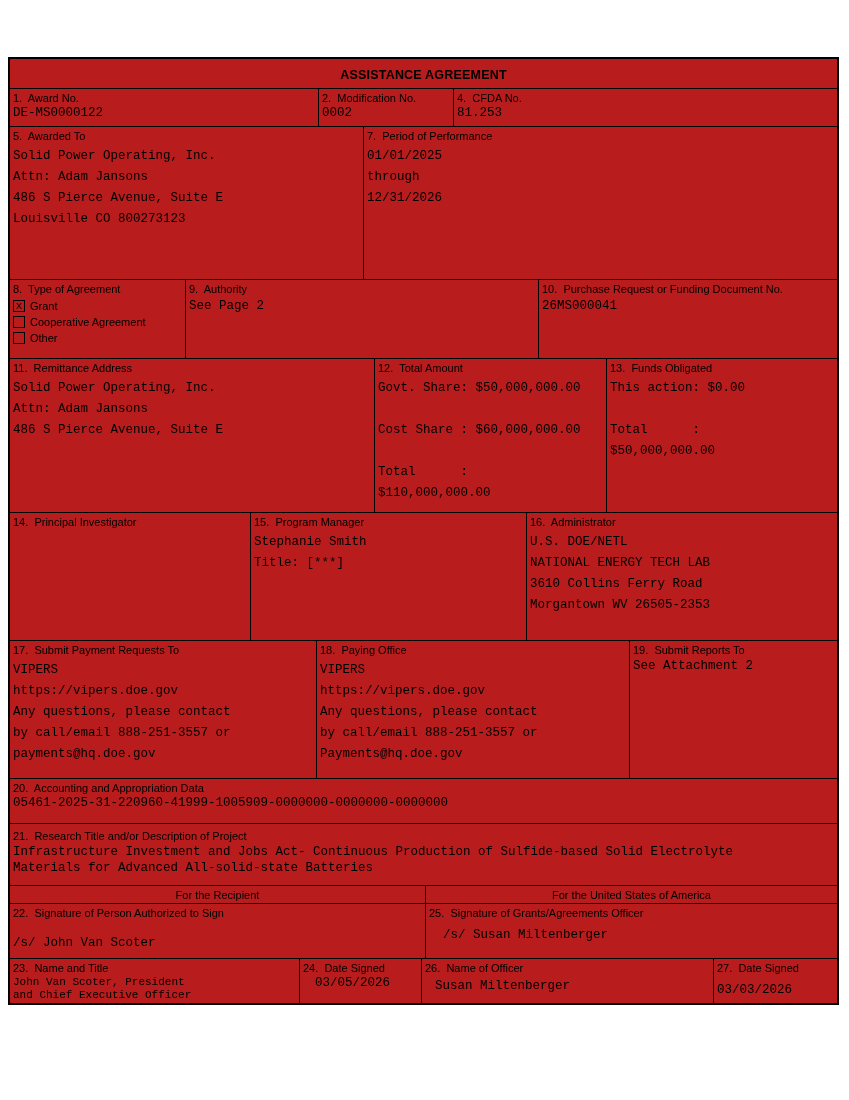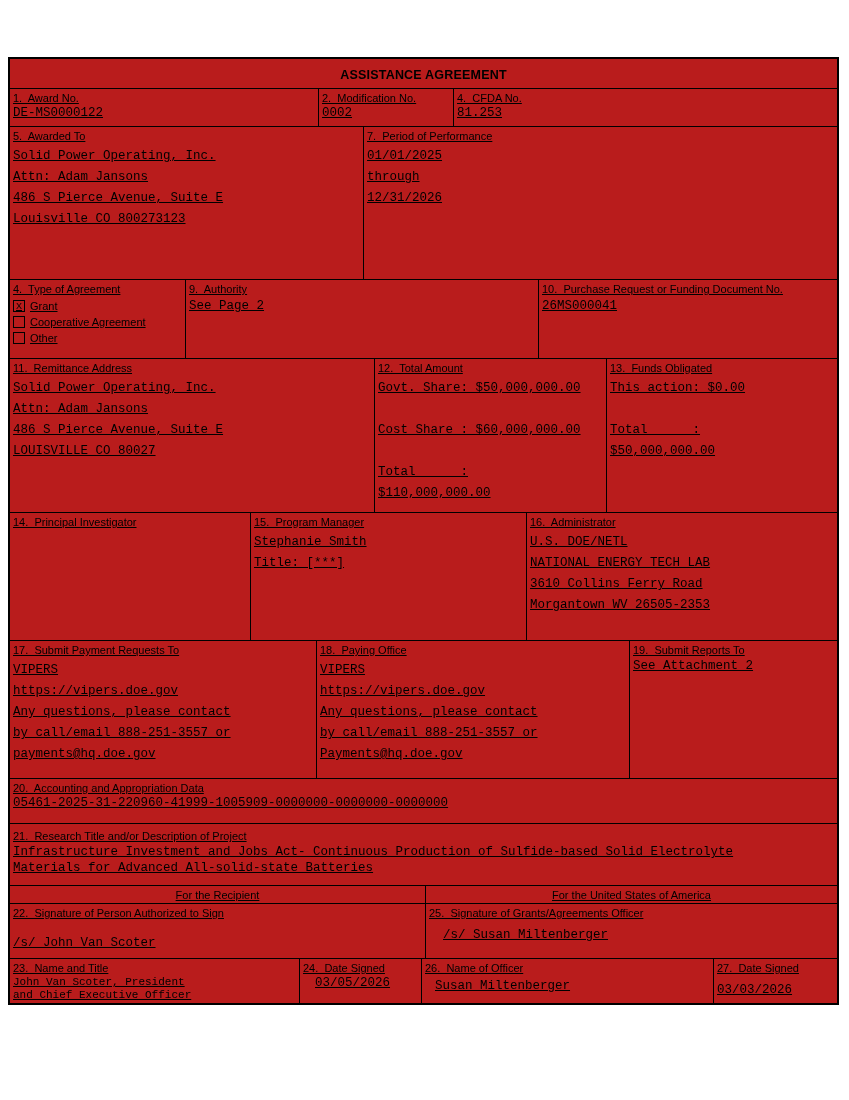--- a/index.html
+++ b/index.html
@@ -2,21 +2,21 @@
 <html><head>
 <meta charset="utf-8">
 <style>
   * { box-sizing: border-box; margin: 0; padding: 0; }
   html, body { background: #fff; }
   body { width: 849px; height: 1100px; font-family: "Liberation Sans", sans-serif; color: #000; }
   .page { position: relative; width: 849px; height: 1100px; background: #fff; overflow: hidden; }
   .form { position: absolute; left: 8px; top: 57px; width: 831px; border: 2px solid #000; background: #b91c1c; }
   .row { display: flex; border-bottom: 1px solid #000; overflow: hidden; }
   .row:last-child { border-bottom: none; }
-  .cell { border-right: 1px solid #000; padding: 2px 3px; overflow: hidden; flex: none; text-decoration: underline; }
+  .cell { border-right: 1px solid #000; padding: 2px 3px; overflow: hidden; flex: none; }
   .cell.last { border-right: none; flex: 1; }
   .title-row { display: block; height: 30px; border-bottom: 1px solid #000; }
   .title { text-align: center; font-weight: bold; font-size: 12.5px; padding-top: 9px; letter-spacing: 0.2px; }
   .lbl { font-size: 11px; white-space: pre; line-height: 14px; }
   .mono { font-family: "Liberation Mono", "DejaVu Sans Mono", monospace; font-size: 12.5px; }
   .val { margin-top: 1px; white-space: pre; }
   .vlines { margin-top: 3px; }
   .vlines > div { line-height: 21px; min-height: 21px; white-space: pre; }
   .vlines.tight > div { line-height: 16px; min-height: 16px; }
   .cbrow { display: flex; align-items: center; margin-top: 4px; }
@@ -67,21 +67,21 @@
         <div class="vlines mono">
           <div>01/01/2025</div>
           <div>through</div>
           <div>12/31/2026</div>
         </div>
       </div>
     </div>
 
     <div class="row" style="height:79px">
       <div class="cell" style="width:176px">
-        <div class="lbl">4.  Type of Agreement</div>
+        <div class="lbl">8.  Type of Agreement</div>
         <div class="cbrow">
           <span class="cb">X</span>
           <span class="cblbl">Grant</span>
         </div>
         <div class="cbrow">
           <span class="cb"></span>
           <span class="cblbl">Cooperative Agreement</span>
         </div>
         <div class="cbrow">
           <span class="cb"></span>
@@ -98,21 +98,20 @@
       </div>
     </div>
 
     <div class="row" style="height:154px">
       <div class="cell" style="width:365px">
         <div class="lbl">11.  Remittance Address</div>
         <div class="vlines mono">
           <div>Solid Power Operating, Inc.</div>
           <div>Attn: Adam Jansons</div>
           <div>486 S Pierce Avenue, Suite E</div>
-          <div>LOUISVILLE CO 80027</div>
         </div>
       </div>
       <div class="cell" style="width:232px">
         <div class="lbl">12.  Total Amount</div>
         <div class="vlines mono">
           <div>Govt. Share: $50,000,000.00</div>
           <div></div>
           <div>Cost Share : $60,000,000.00</div>
           <div></div>
           <div>Total      :</div>

